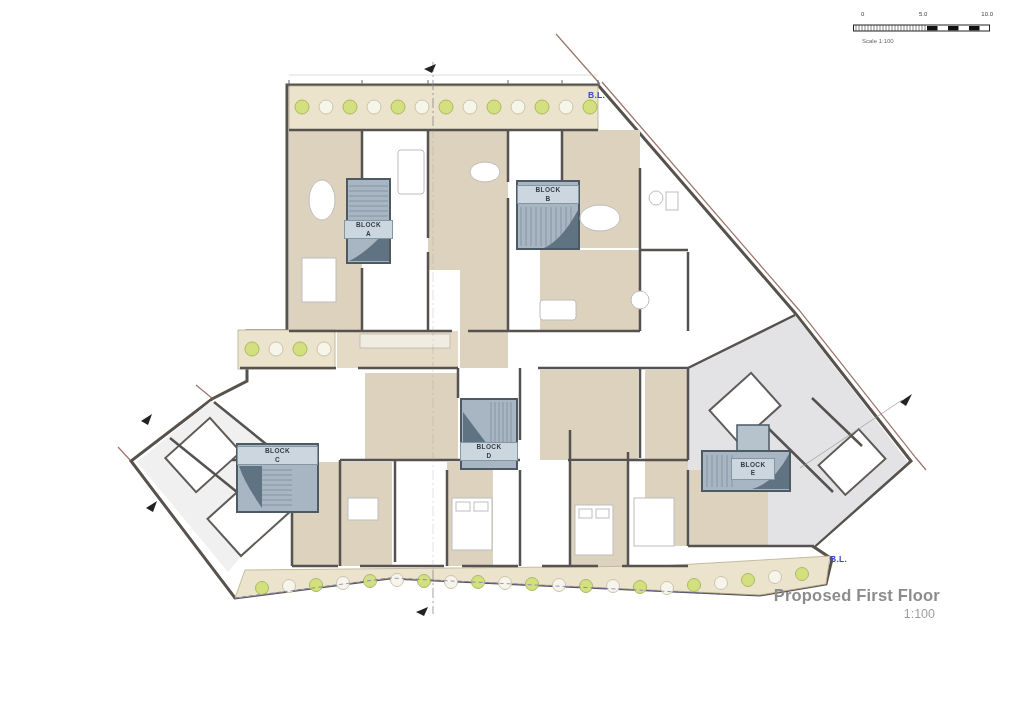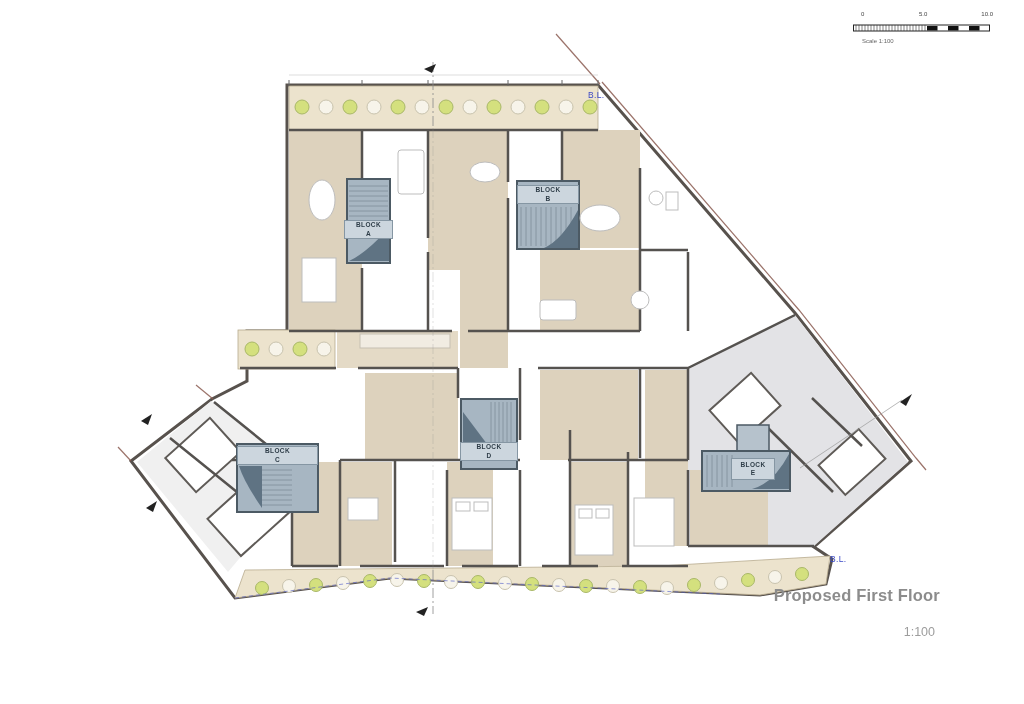--- a/index.html
+++ b/index.html
@@ -3,29 +3,29 @@
 <meta charset="utf-8">
 <style>
   html,body{margin:0;padding:0;background:#fff;}
   .canvas{position:relative;width:1024px;height:704px;background:#ffffff;overflow:hidden;
           font-family:"Liberation Sans",sans-serif;}
   .plan-svg{position:absolute;left:0;top:0;}
   .block-label{position:absolute;background:#ccd6de;border:1px solid #8596a3;color:#2e3d48;
                font-weight:bold;font-size:6.5px;line-height:1.3;text-align:center;
                display:flex;flex-direction:column;justify-content:center;letter-spacing:.4px;
                box-sizing:border-box;}
-  .bl{position:absolute;color:#3b49c6;font-size:8.5px;font-weight:normal;letter-spacing:.3px;}
+  .bl{position:absolute;color:#3b49c6;font-size:8.5px;font-weight:bold;letter-spacing:.3px;}
   .scalebar{position:absolute;left:853px;top:11px;width:140px;color:#444;}
   .sb-labels{position:relative;height:8px;font-size:6px;}
   .sb-labels span{position:absolute;top:0;}
   .sb-zero{left:8px;} .sb-mid{left:66px;} .sb-end{right:0px;}
   .sb-caption{margin-top:1px;margin-left:9px;color:#666;font-size:6px;}
   .titleblock{position:absolute;right:84px;top:586px;text-align:right;}
   .titleblock .t1{font-size:16.5px;font-weight:bold;color:#8c8c8c;letter-spacing:.2px;}
-  .titleblock .t2{font-size:12.5px;color:#9d9d9d;margin-top:20px;padding-right:5px;}
+  .titleblock .t2{font-size:12.5px;color:#9d9d9d;margin-top:2px;padding-right:5px;}
 </style>
 </head>
 <body>
 
 <div class="canvas">
 
 <svg class="plan-svg" width="1024" height="704" viewBox="0 0 1024 704">
 
   <g>
     <polygon points="287,85 598,85 795,313 911,461 814,547 832,559 826,584 760,595 390,578 235,598 131,461 212,399 247,381 247,331 287,331" fill="#ffffff" stroke="#58524d" stroke-width="3"></polygon>

